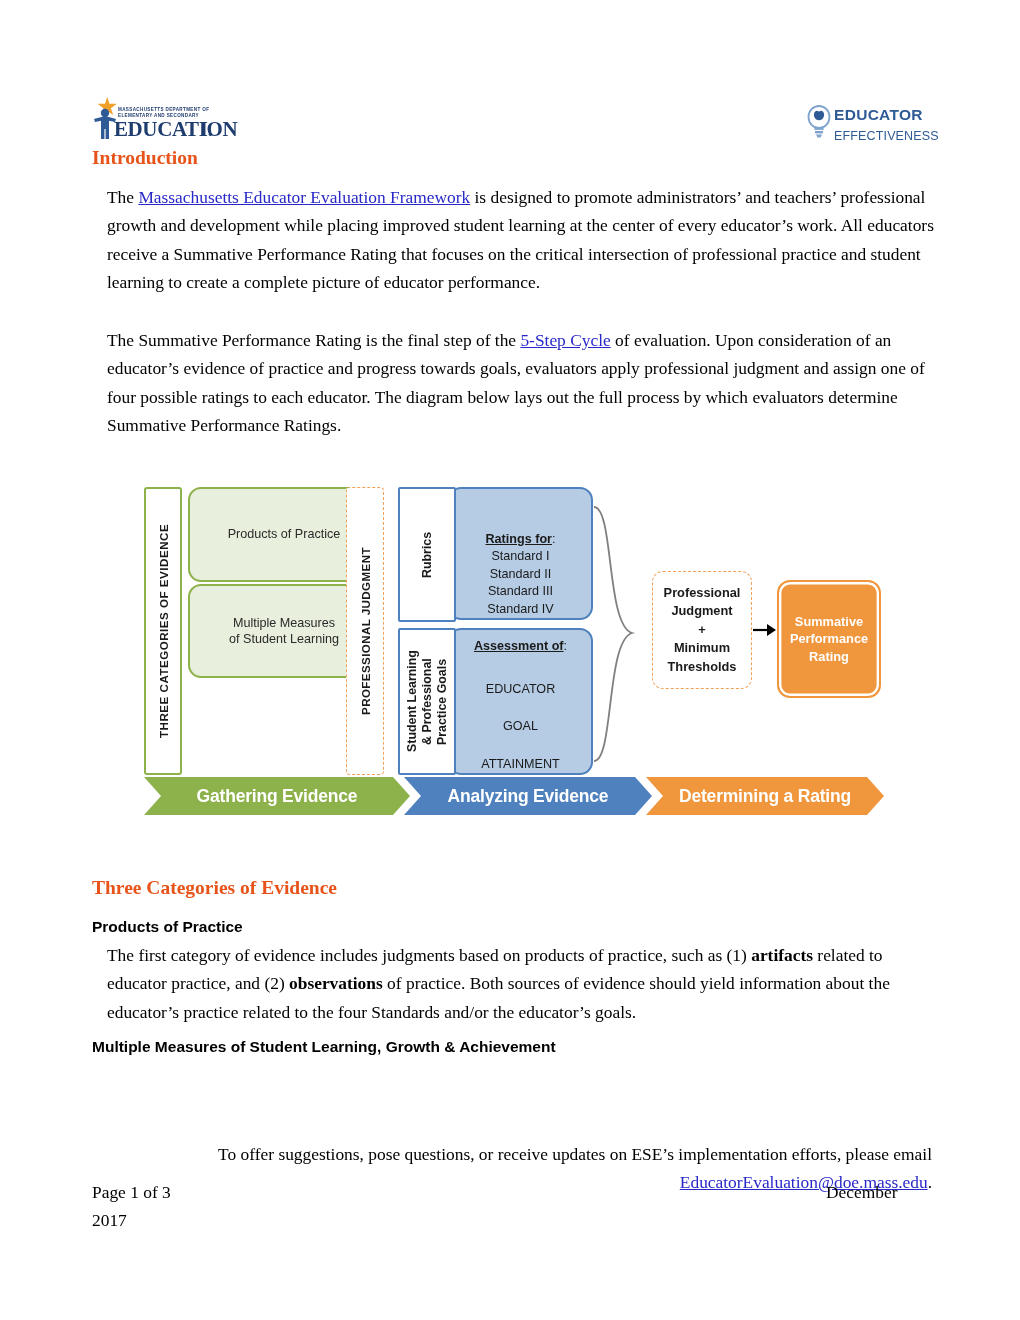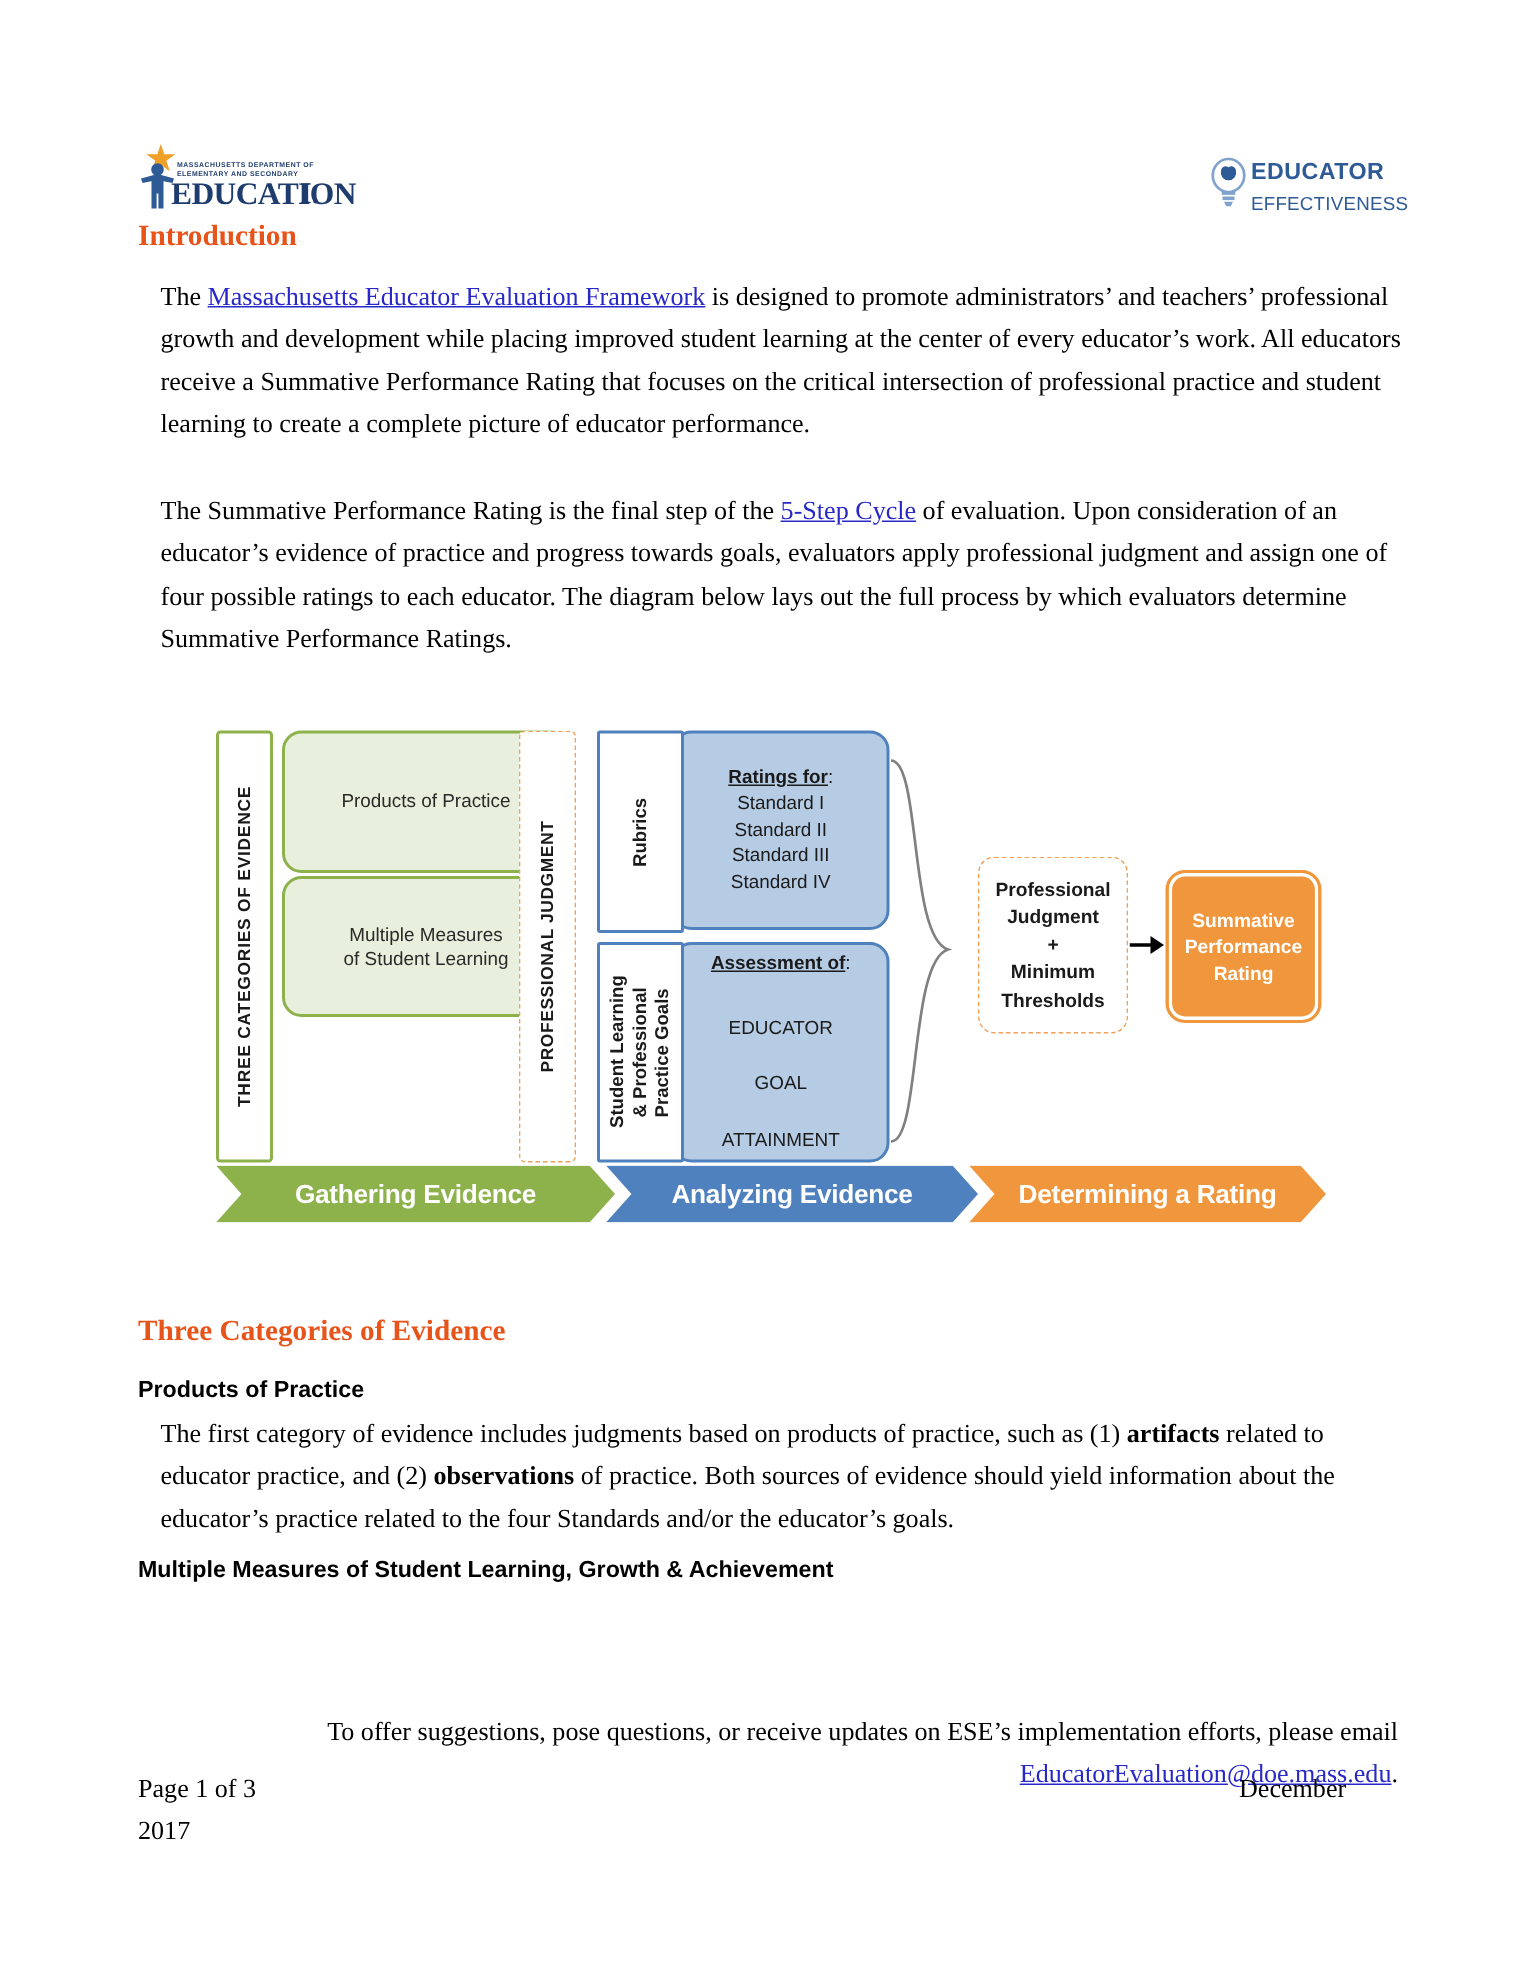--- a/index.html
+++ b/index.html
@@ -209,20 +209,21 @@
     z-index: 3;
   }
   .blue-panel {
     background: #B6CCE4;
     border: 2.4px solid #4E81BD;
     border-radius: 13px;
     font-size: 12.6px;
     color: #1a1a1a;
     line-height: 17.5px;
     z-index: 2;
+    justify-content: flex-end;
   }
   .blue-panel u { text-decoration: underline; font-weight: bold; }
   .pj-dashed {
     background: #ffffff;
     border: 1.8px dashed #F2A058;
     border-radius: 11px;
     font-size: 12.8px;
     font-weight: bold;
     color: #1a1a1a;
     line-height: 18.5px;
@@ -375,21 +376,21 @@
       <div>+</div>
       <div>Minimum</div>
       <div>Thresholds</div>
     </div>
 
     <svg style="position:absolute; left:613px; top:136px; width:24px; height:18px;" viewBox="0 0 24 18">
       <line x1="0" y1="9" x2="15" y2="9" stroke="#000000" stroke-width="2.2"></line>
       <path d="M14 3 L23 9 L14 15 Z" fill="#000000"></path>
     </svg>
 
-    <div class="dbox orange-box" style="left:637px; top:95px; width:104px; height:102px; flex-direction:column;">
+    <div class="dbox orange-box" style="left:637px; top:95px; width:104px; height:118px; flex-direction:column;">
       <div>Summative</div>
       <div>Performance</div>
       <div>Rating</div>
     </div>
 
     <div class="chev chev-green">Gathering Evidence</div>
     <div class="chev chev-blue">Analyzing Evidence</div>
     <div class="chev chev-orange">Determining a Rating</div>
   </div>
 

